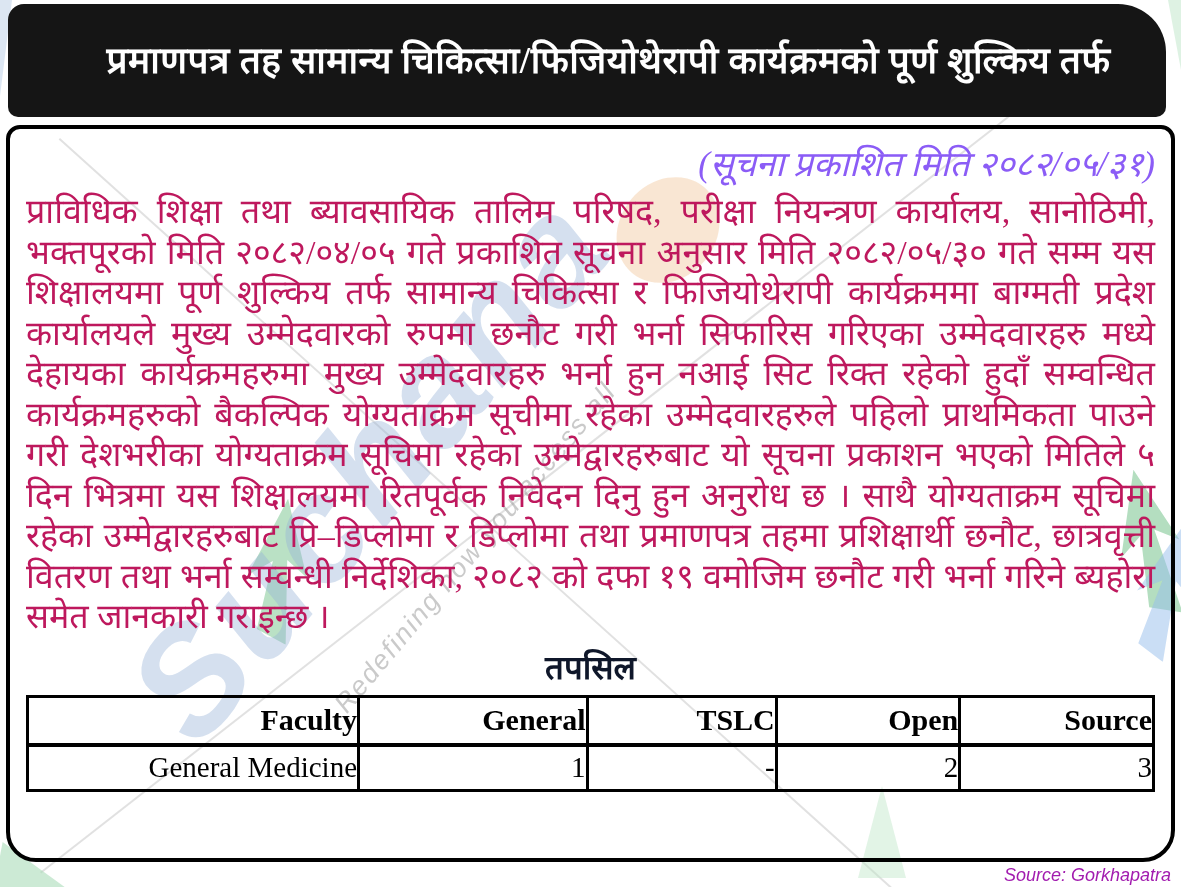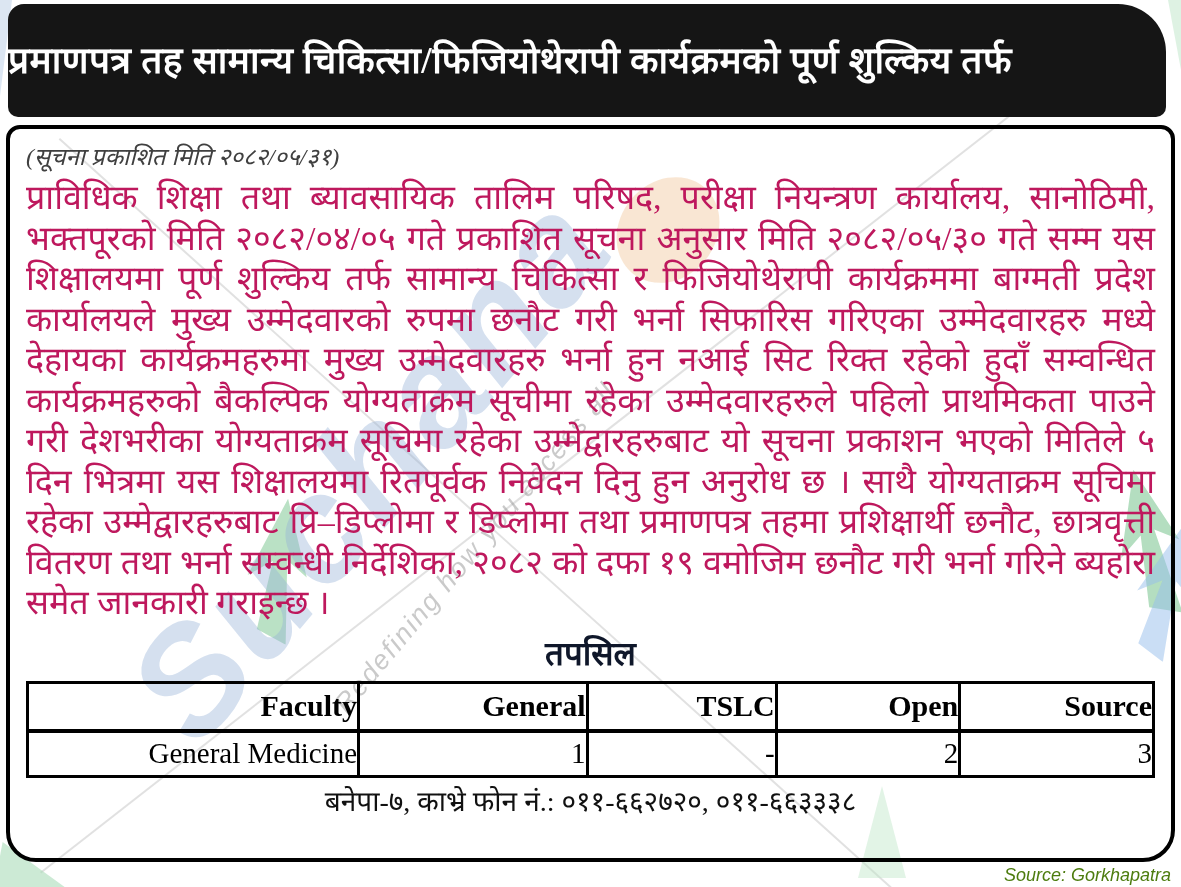--- a/index.html
+++ b/index.html
@@ -40,52 +40,52 @@
     transform:rotate(-50deg); transform-origin:0 100%;
     font-family:"Liberation Sans", sans-serif; font-style:italic;
     font-size:27px; letter-spacing:2px; color:rgba(150,150,150,.5);
   }
 
   
   .banner {
     position:absolute; left:8px; top:4px; right:15px; height:113px; z-index:3;
     background:var(--banner-black, #151515);
     border-radius:16px 48px 10px 10px;
-    color:#ffffff; 
-    display:flex; flex-direction:column; justify-content:center; gap:1px;
+    color:#ffffff; text-align:center;
+    display:flex; flex-direction:column; justify-content:center; gap:1px;padding-left:43px;
   }
   .banner .line { font-size:37px; font-weight:700; line-height:52px; letter-spacing:.5px; }
 
   
   .content-box {
     position:absolute; left:6px; top:125px; right:6px; bottom:25px; z-index:2;
     border:4px solid #000; border-radius:14px 14px 32px 30px;
     padding:6px 16px 0 16px; box-sizing:border-box; overflow:hidden;
     background:transparent;
   }
-  .date-line { text-align:left; font-style:italic; font-size:24px; margin-top:4px; color:#404040; }
+  .date-line { text-align:right; font-style:italic; font-size:35px; margin-top:4px; color:#8b5cf6; }
   .body-text {
     margin-top:6px; font-size:34px; line-height:40.5px; color:#be185d;
     text-align:justify; text-justify:inter-word;
   }
   .tapasil { text-align:center; font-weight:700; font-size:33px; margin:6px 0; color:#0f172a; }
 
   table.seats { width:100%; border-collapse:collapse; background:transparent; }
   table.seats th, table.seats td { border:3px solid #000; text-align:right; padding:0; }
   table.seats th { font-size:30px; font-weight:700; height:45px; }
   table.seats thead th { border-bottom-width:4px; }
   table.seats td { font-size:29px; height:42px; }
 
   .institute { text-align:center; font-weight:700; font-size:33px; margin-top:9px; color:#000; }
   .address   { text-align:center; font-size:28px; margin-top:3px; color:#111; }
 
   .source {
     position:absolute; right:10px; bottom:1px; z-index:4;
     font-family:"Liberation Sans", sans-serif; font-style:italic;
-    font-size:18px; color:#4d7c0f;
+    font-size:18px; color:#a21caf;
   }
 </style>
 </head>
 <body>
 
 <div class="diag d1"></div>
 <div class="diag d2"></div>
 
 <div class="leaf leaf-arrow leaf1"></div>
 <div class="leaf leaf-arrow leaf2"></div>
@@ -129,16 +129,15 @@
       <tr>
         <td>General Medicine</td>
         <td>1</td>
         <td>-</td>
         <td>2</td>
         <td>3</td>
       </tr>
     </tbody>
   </table>
 
-  <div class="address">बनेपा-७, काभ्रे फोन नं.: ०११-६६२७२०, ०११-६६३३३८</div>
 </div>
 
 <div class="source">Source: Gorkhapatra</div>
 
 </body></html>

